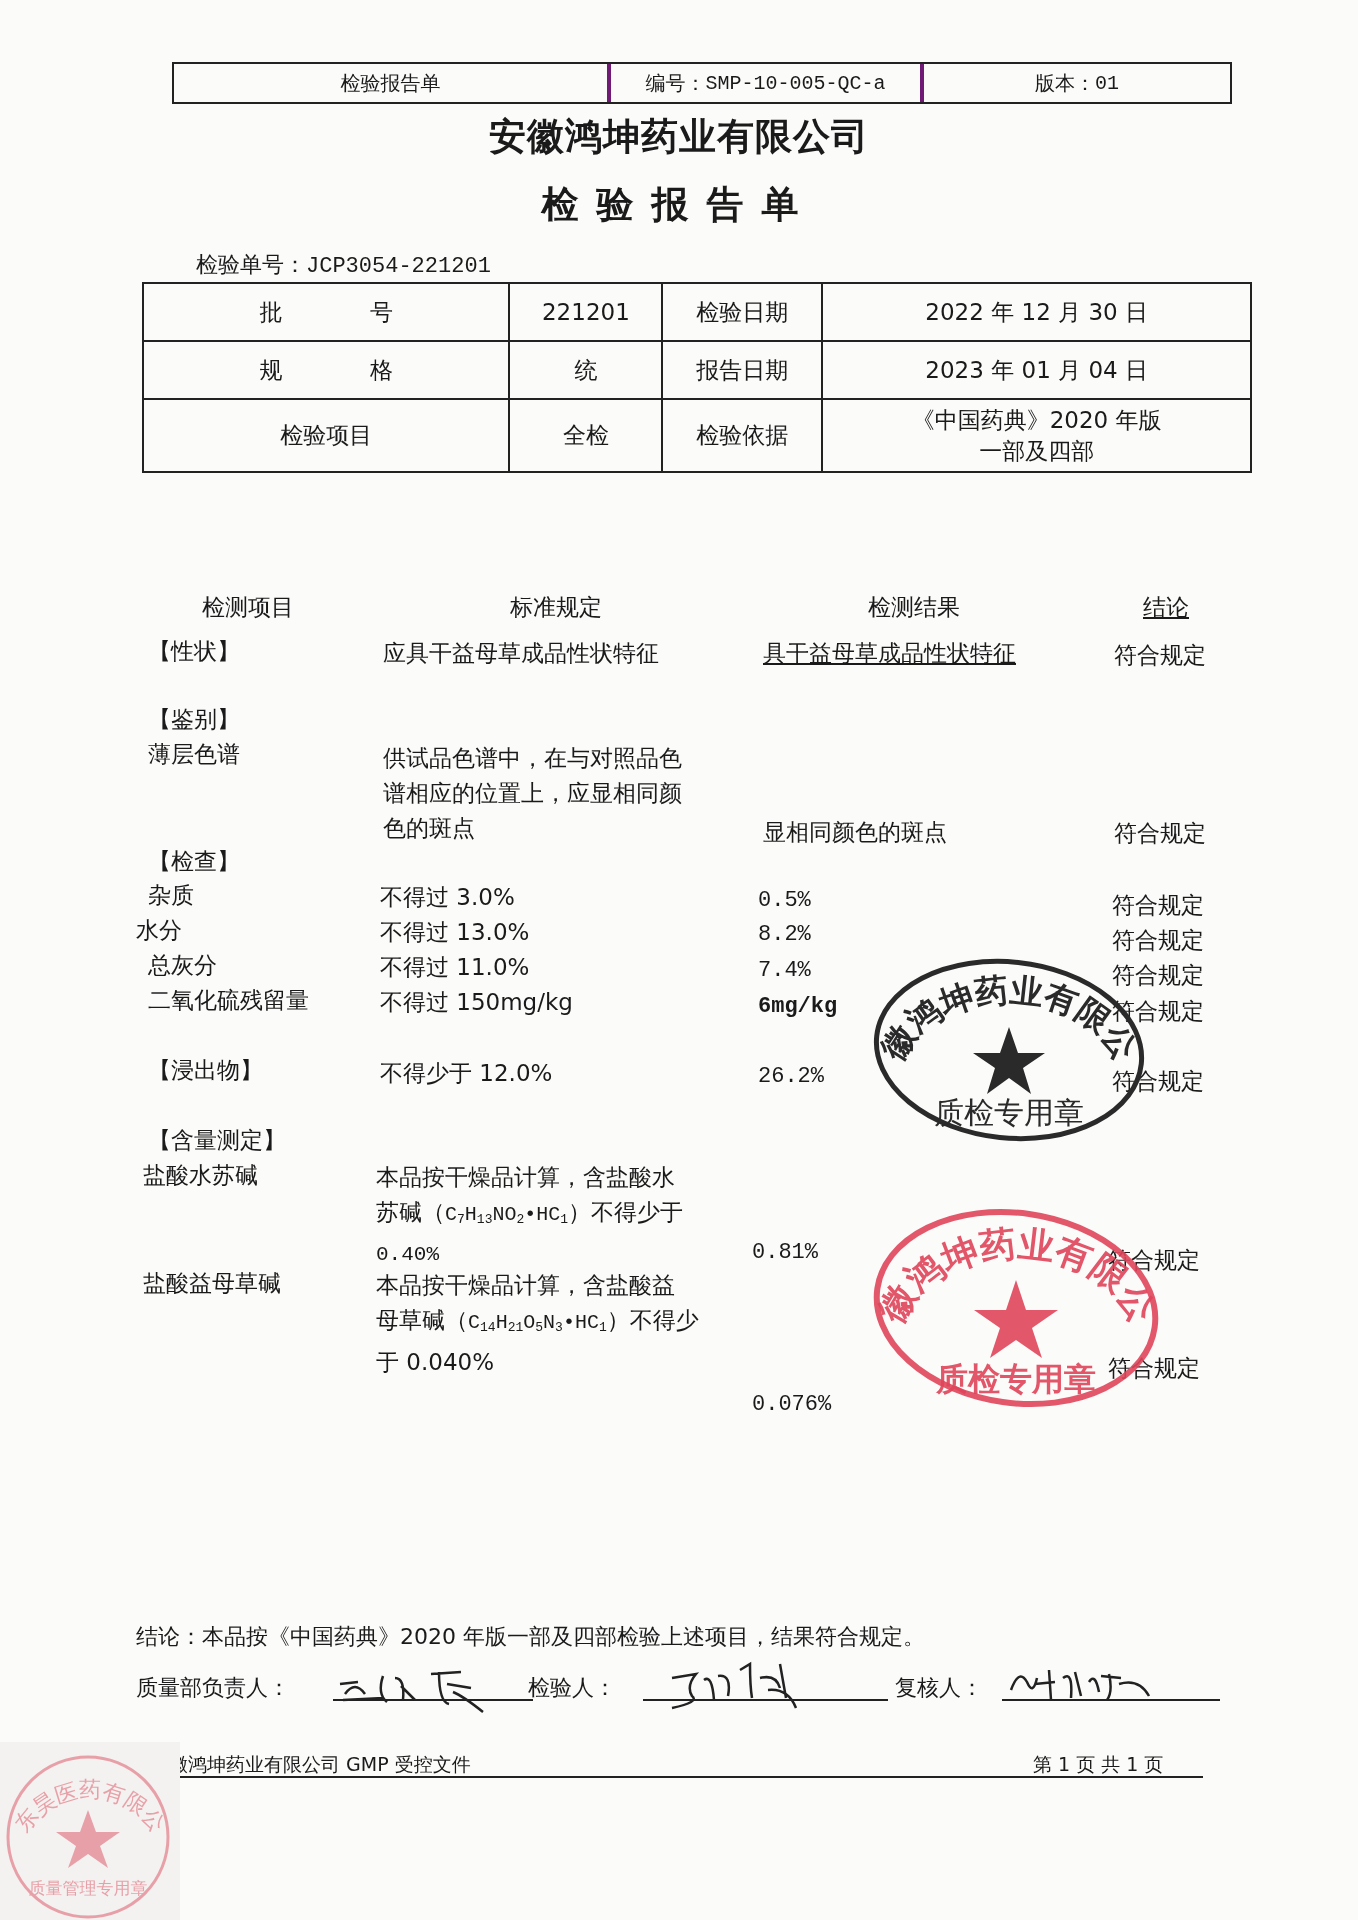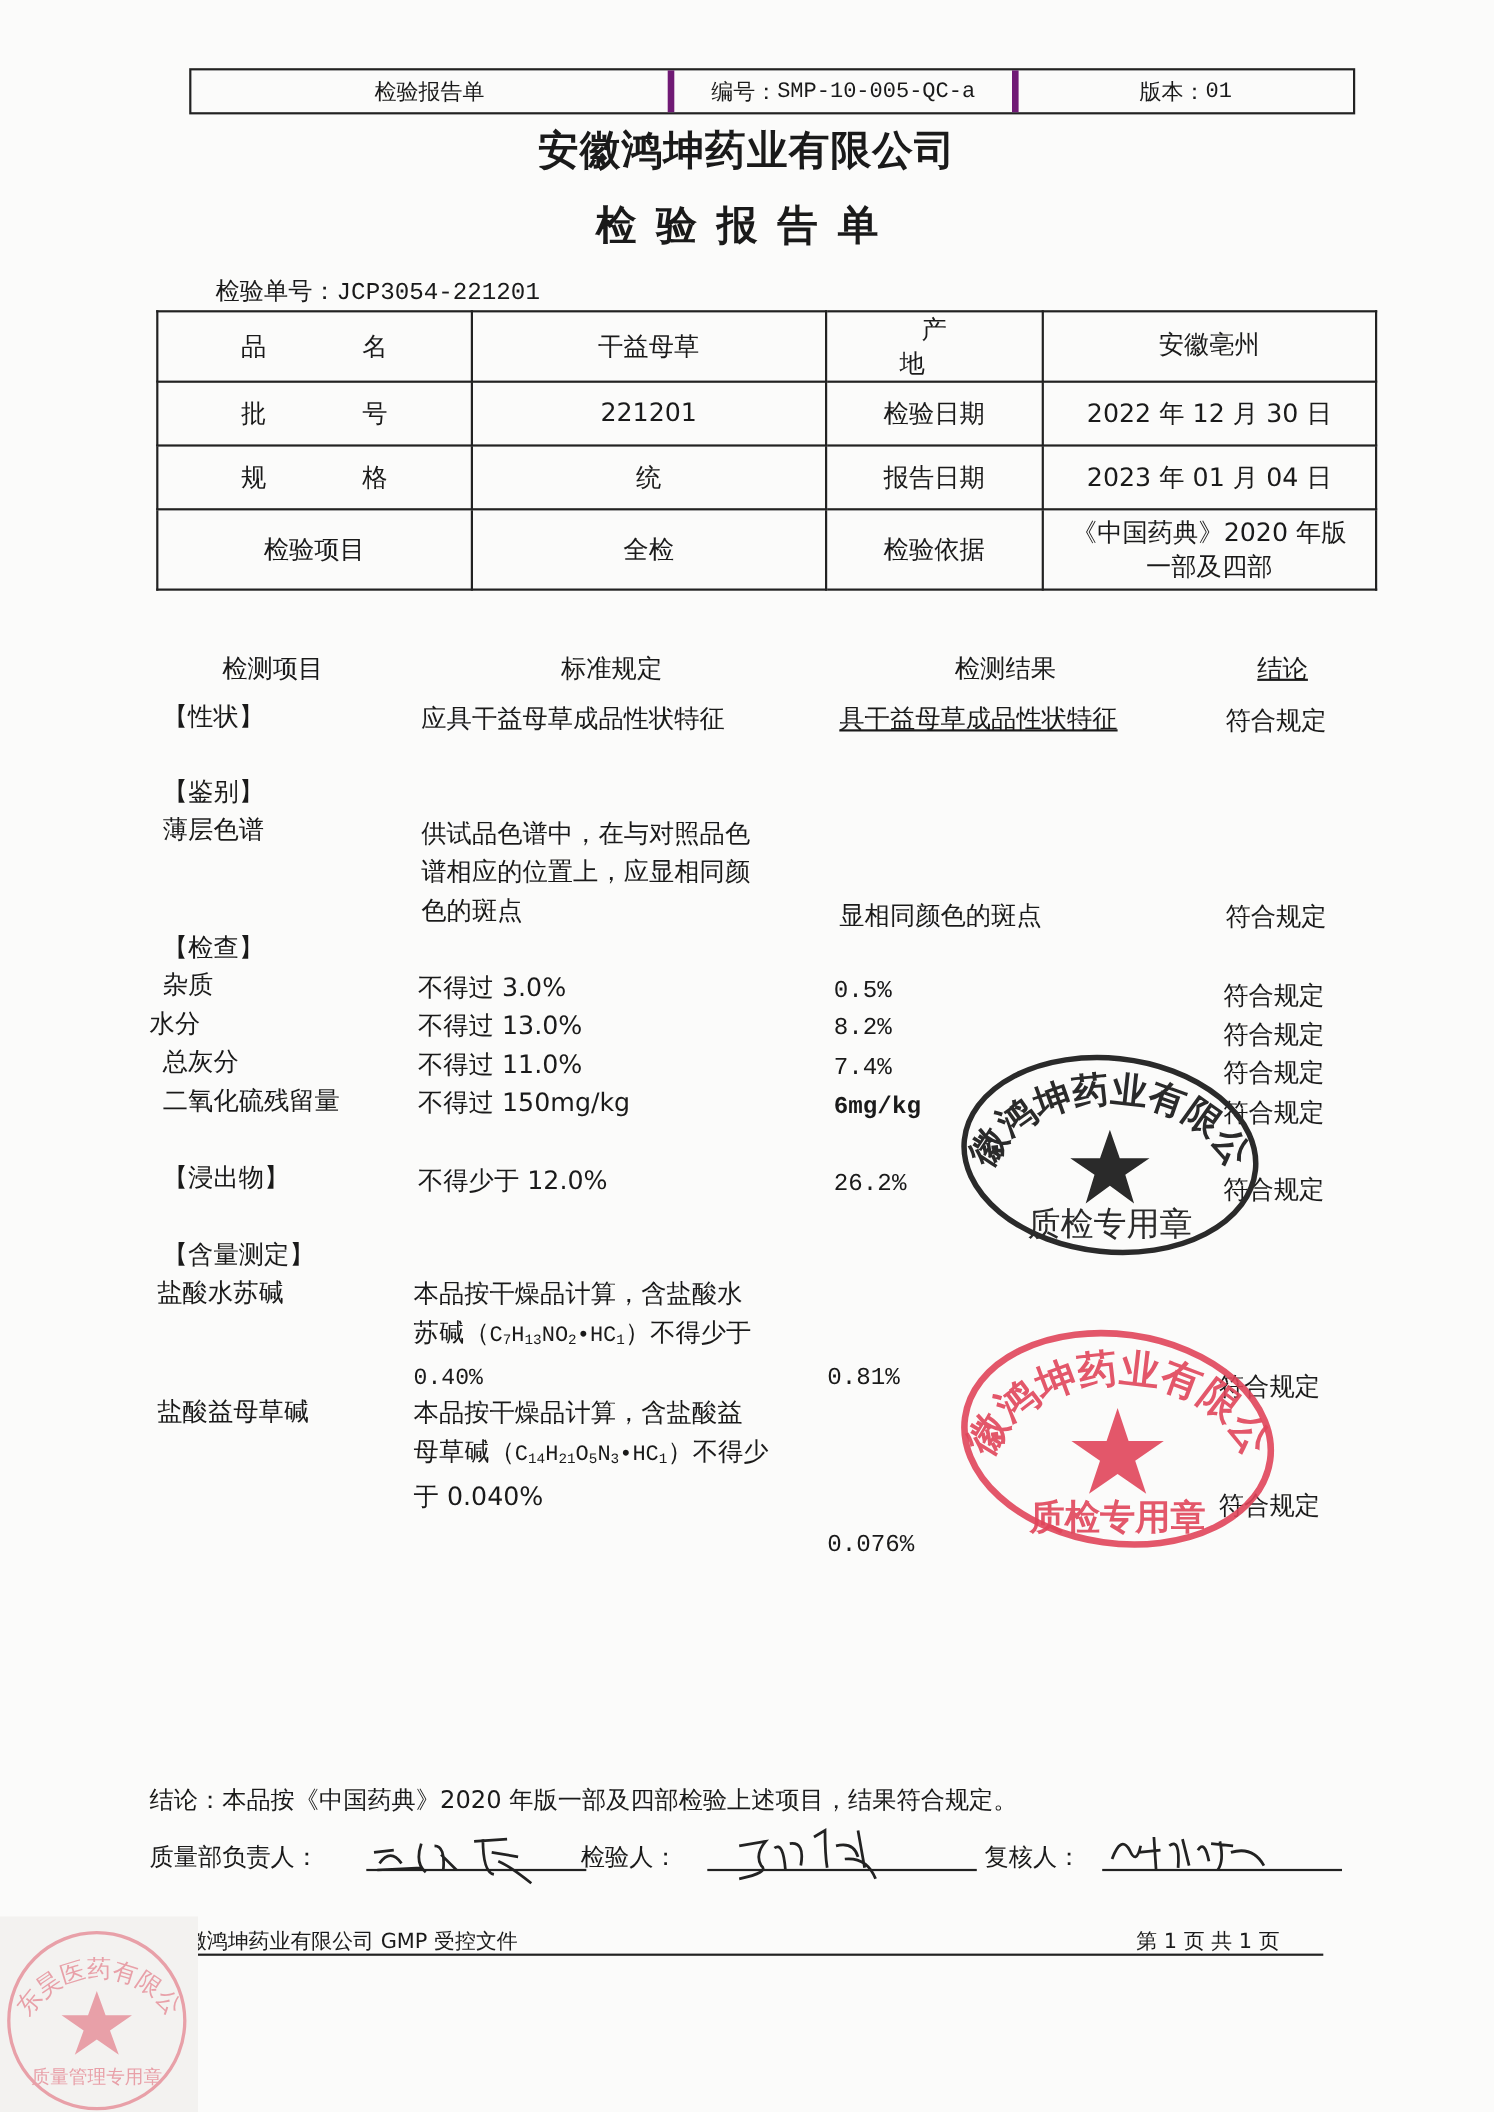--- a/index.html
+++ b/index.html
@@ -5,21 +5,21 @@
   * { box-sizing: border-box; margin: 0; padding: 0; }
   html, body { width: 1358px; height: 1920px; background: #fbfbfa; overflow: hidden; }
   body { position: relative; font-family: "DejaVu Sans", "Liberation Sans", sans-serif; color: #1a1a1a; }
   .abs { position: absolute; white-space: nowrap; }
   .mono { font-family: "Liberation Mono", "DejaVu Sans Mono", monospace; }
 
   
   .hdr-bar { position: absolute; left: 172px; top: 62px; width: 1060px; height: 42px;
              border: 2px solid #222; display: flex; }
   .hdr-cell { display: flex; align-items: center; justify-content: center; font-size: 20px; height: 100%; }
-  .hdr-cell + .hdr-cell { border-left: 6px solid #701a75; }
+  .hdr-cell + .hdr-cell { border-left: 4px solid #701a75; }
   .hdr-c1 { width: 433px; }
   .hdr-c2 { width: 313px; }
   .hdr-c3 { flex: 1; }
 
   .company { left: 0; width: 1358px; top: 112px; text-align: center; font-size: 37px; font-weight: bold; letter-spacing: 1px; }
   .doc-title { left: 0; width: 1358px; top: 180px; text-align: center; font-size: 37px; font-weight: bold; letter-spacing: 18px; }
   .report-no { left: 196px; top: 250px; font-size: 22px; }
 
   
   .info-table { position: absolute; left: 142px; top: 282px; width: 1110px; border-collapse: collapse; }
@@ -72,26 +72,20 @@
 
 <div class="abs company">安徽鸿坤药业有限公司</div>
 <div class="abs doc-title">检验报告单</div>
 
 <div class="abs report-no">
   <span>检验单号：</span><span class="mono">JCP3054-221201</span>
 </div>
 
 <table class="info-table">
   <tbody>
-      <tr class="r1">
-    <td class="c-lab1"><span class="spaced">品 名</span></td>
-    <td class="c-val1">干益母草</td>
-    <td class="c-lab2"><span class="spaced">产 地</span></td>
-    <td class="c-val2">安徽亳州</td>
-  </tr>
   <tr class="r2">
     <td><span class="spaced">批 号</span></td>
     <td>221201</td>
     <td>检验日期</td>
     <td>2022 年 12 月 30 日</td>
   </tr>
   <tr class="r3">
     <td><span class="spaced">规 格</span></td>
     <td>统</td>
     <td>报告日期</td>

